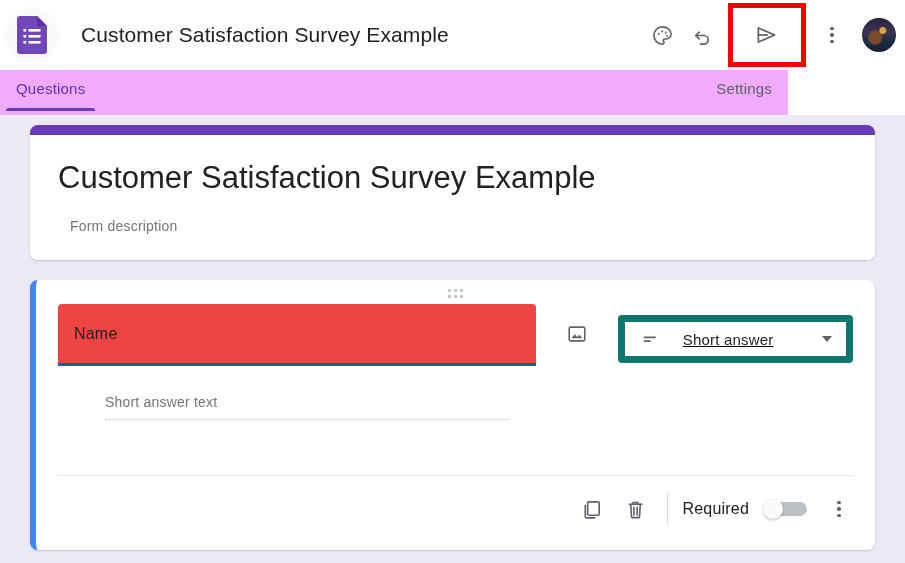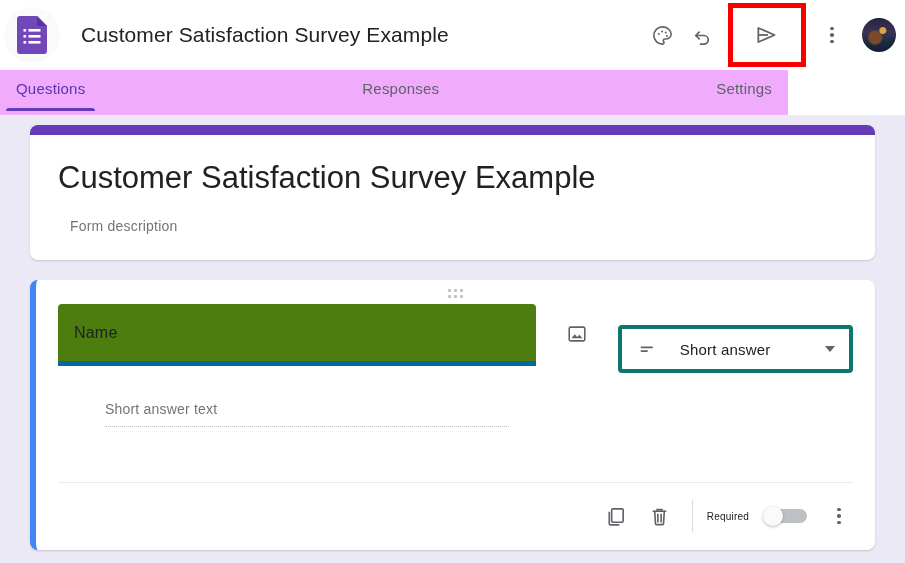--- a/index.html
+++ b/index.html
@@ -99,34 +99,34 @@
     display: flex; justify-content: center;
   }
   .dots-grid {
     display: grid; grid-template-columns: repeat(3, 3px); grid-template-rows: repeat(2, 3px);
     gap: 3px;
   }
   .dots-grid i { width: 3px; height: 3px; background: #bdc1c6; border-radius: 1px; display: block; }
 
   .q-top { display: flex; align-items: flex-start; padding: 24px 22px 0 22px; }
   .q-title-field {
-    flex: 0 0 478px; height: 62px; background: #4d7c0f;
-    border-bottom: 5px solid #0369a1; border-radius: 4px 4px 0 0;
+    flex: 0 0 478px; height: 62px; background: #ef4444;
+    border-bottom: 3px solid #0369a1; border-radius: 4px 4px 0 0;
     display: flex; align-items: center; padding-left: 16px; text-align: right;
   }
   .q-title-text { font-size: 16px; color: #202124; letter-spacing: .2px; }
   .img-btn {
     width: 40px; height: 40px; margin: 10px 0 0 22px;
     display: flex; align-items: center; justify-content: center;
     border-radius: 50%; background: transparent; border: none; cursor: pointer;
   }
   .type-select {
-    margin: 21px 0 0 22px; width: 247px; height: 48px;
-    border: 4px solid #0f766e; border-radius: 4px; background: #ffffff;
-    display: flex; align-items: center; padding: 0 14px 0 16px; cursor: pointer;
+    margin: 11px 0 0 22px; width: 247px; height: 48px;
+    border: 7px solid #0f766e; border-radius: 4px; background: #ffffff;
+    display: flex; align-items: center; padding: 0 14px 0 16px; cursor: pointer; text-decoration: underline;
   }
   .type-label { font-size: 15px; color: #202124; margin-left: 22px; letter-spacing: .2px; }
   .caret {
     margin-left: auto; width: 0; height: 0;
     border-left: 5.5px solid transparent; border-right: 5.5px solid transparent;
     border-top: 6px solid #5f6368;
   }
 
   .answer-area { padding: 0 22px; margin-top: 28px; }
   .answer-placeholder {
@@ -139,21 +139,21 @@
   }
   .q-footer {
     display: flex; align-items: center; justify-content: flex-end;
     padding: 12px 14px 0 0; height: 54px;
   }
   .foot-btn {
     width: 44px; height: 44px; border-radius: 50%; border: none; background: transparent;
     display: flex; align-items: center; justify-content: center; cursor: pointer;
   }
   .vdivider { width: 1px; height: 32px; background: #dadce0; margin: 0 14px 0 10px; }
-  .req-label { font-size: 10px; color: #202124; letter-spacing: .2px; }
+  .req-label { font-size: 16px; color: #202124; letter-spacing: .2px; }
   .toggle {
     width: 44px; height: 20px; margin-left: 14px; position: relative; cursor: pointer;
   }
   .toggle-track {
     position: absolute; top: 3px; right: 0; width: 34px; height: 14px;
     background: #bdc1c6; border-radius: 7px;
   }
   .toggle-knob {
     position: absolute; top: 0; left: 0; width: 20px; height: 20px; border-radius: 50%;
     background: #fafafa; box-shadow: 0 1px 3px rgba(0,0,0,.28);
@@ -217,21 +217,20 @@
             <i></i>
         </span>
       </button>
 
       <div class="avatar"></div>
     </div>
   </div>
 
   <div class="tabs">
     <button class="tab active">Questions</button>
-    <button class="tab">Responses</button>
     <button class="tab">Settings</button>
   </div>
 
   <div class="page">
 
     <div class="card title-card">
       <div class="title-bar"></div>
       <div class="title-body">
         <div class="form-title">Customer Satisfaction Survey Example</div>
         <div class="form-desc">Form description</div>

